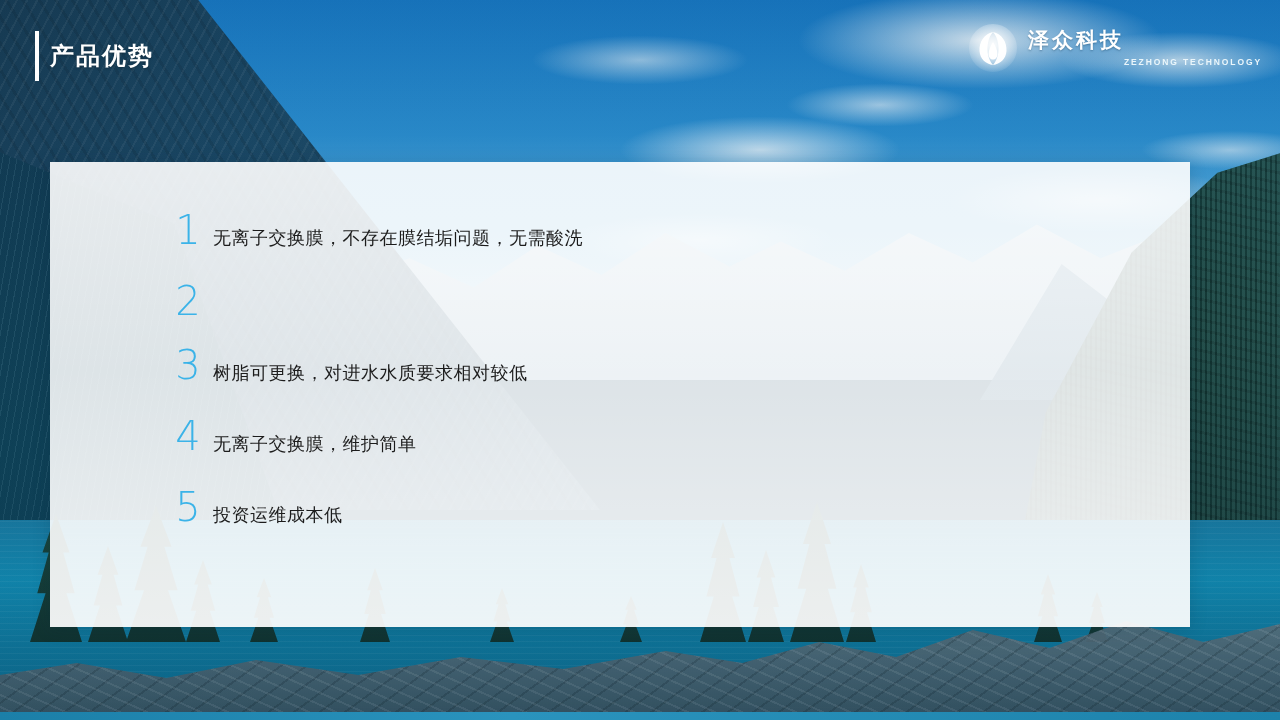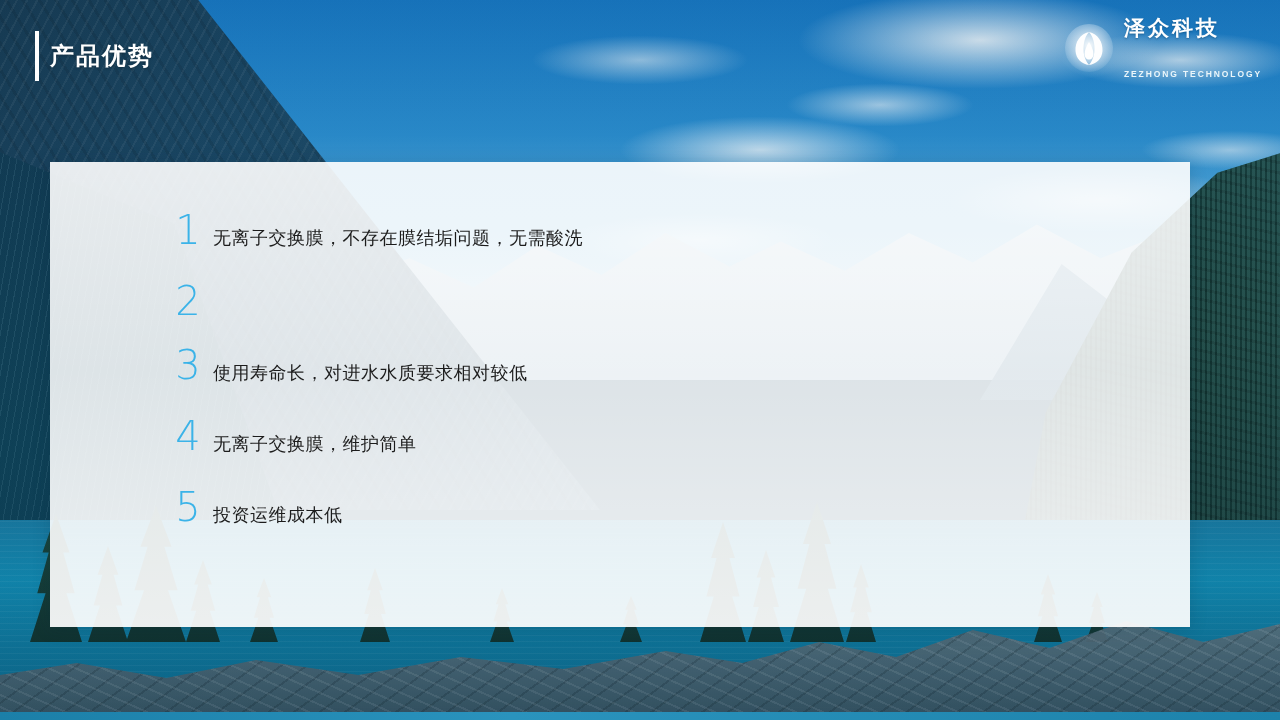--- a/index.html
+++ b/index.html
@@ -148,21 +148,21 @@
   .title{
     position:absolute; left:50px; top:31px;
     font-size:24px; line-height:50px; color:#ffffff;
     letter-spacing:2px; font-weight:700; white-space:nowrap;
     text-shadow:0 1px 3px rgba(0,0,0,.28);
   }
 
   
   .logo{ position:absolute; right:18px; top:20px; height:56px; display:flex; align-items:center; gap:10px; }
   .logo-mark{ position:relative; width:50px; height:50px; flex:0 0 50px; }
-  .logo-text{ display:flex; flex-direction:column; justify-content:center; }
+  .logo-text{ display:flex; flex-direction:row; justify-content:center; }
   .logo-cn{
     font-size:21px; line-height:24px; color:#ffffff; font-weight:700;
     letter-spacing:3px; white-space:nowrap;
     text-shadow:0 1px 2px rgba(0,40,70,.35);
   }
   .logo-en{
     font-size:8.5px; line-height:12px; color:#eaf6fb; font-weight:700;
     letter-spacing:1.9px; white-space:nowrap;margin-top:28px;
   }
 
@@ -257,21 +257,21 @@
         <span class="num">1</span>
         <span class="txt">无离子交换膜，不存在膜结垢问题，无需酸洗</span>
       </div>
 
       <div class="row">
         <span class="num">2</span>
       </div>
 
       <div class="row">
         <span class="num">3</span>
-        <span class="txt">使用寿命长，对进水水质要求相对较低</span>
+        <span class="txt">树脂可更换，对进水水质要求相对较低</span>
       </div>
 
       <div class="row">
         <span class="num">4</span>
         <span class="txt">无离子交换膜，维护简单</span>
       </div>
 
       <div class="row">
         <span class="num">5</span>
         <span class="txt">投资运维成本低</span>

